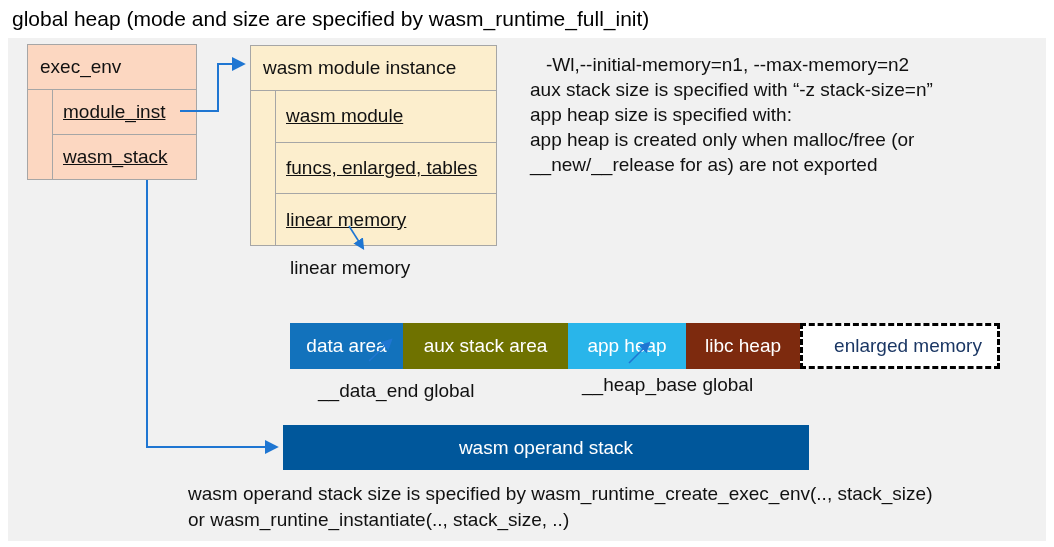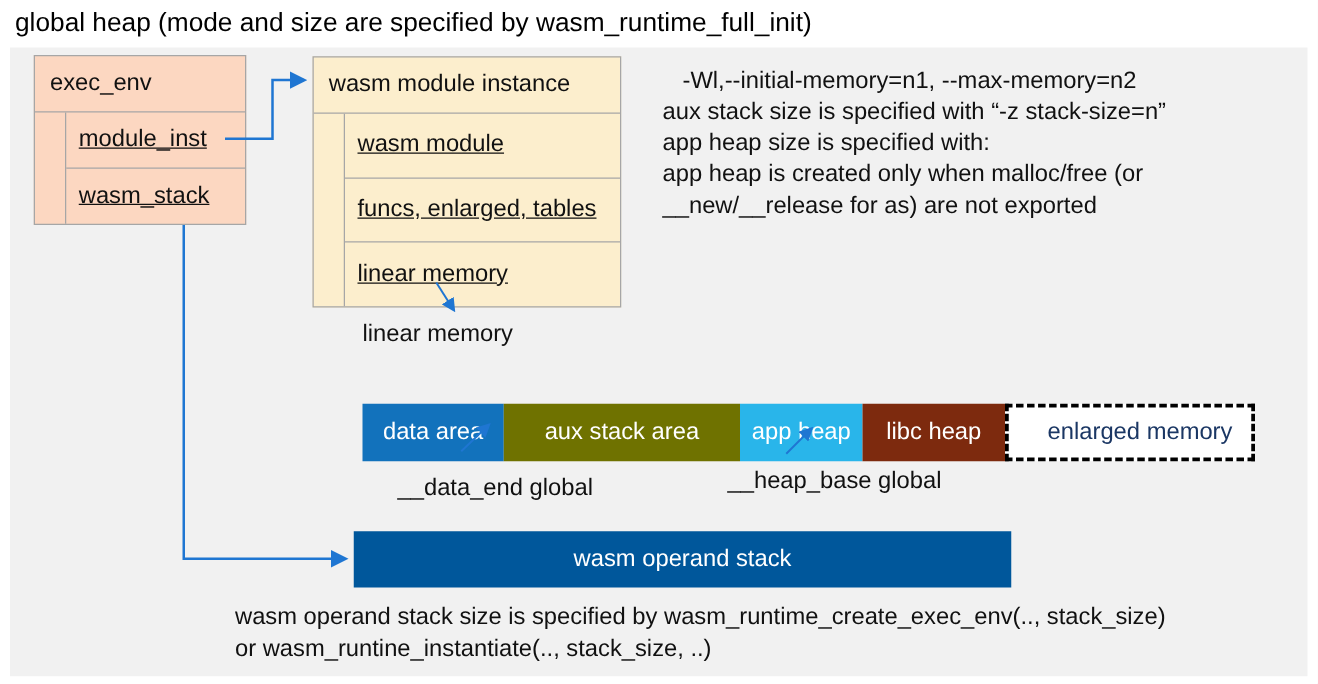--- a/index.html
+++ b/index.html
@@ -23,22 +23,22 @@
 
   
   .notes-top{position:absolute;left:530px;top:52px;font-size:19px;line-height:25px;white-space:nowrap;}
   .notes-top .indent{padding-left:16px;}
 
   
   .lm-label{position:absolute;left:290px;top:257px;font-size:19px;}
   .lm-bar{position:absolute;left:290px;top:287px;height:46px;display:flex;margin-top:36px;}
   .seg{height:46px;display:flex;align-items:center;justify-content:center;font-size:19px;color:#fff;box-sizing:border-box;white-space:nowrap;}
   .seg-data{width:113px;}
-  .seg-aux{width:189px;}
-  .seg-app{width:98px;}
+  .seg-aux{width:165px;}
+  .seg-app{width:118px;}
   .seg-libc{width:114px;}
   .seg-enl{width:200px;background:#fff;border:3px dashed #000;padding-left:16px;}
 
   .ann{position:absolute;font-size:19px;white-space:nowrap;}
   .ann-dataend{left:318px;top:380px;}
   .ann-heapbase{left:582px;top:374px;}
   .ann-exported{left:298px;top:389px;}
 
   
   .op-bar{position:absolute;left:283px;top:425px;width:526px;height:45px;display:flex;align-items:center;justify-content:center;color:#fff;font-size:19px;}

